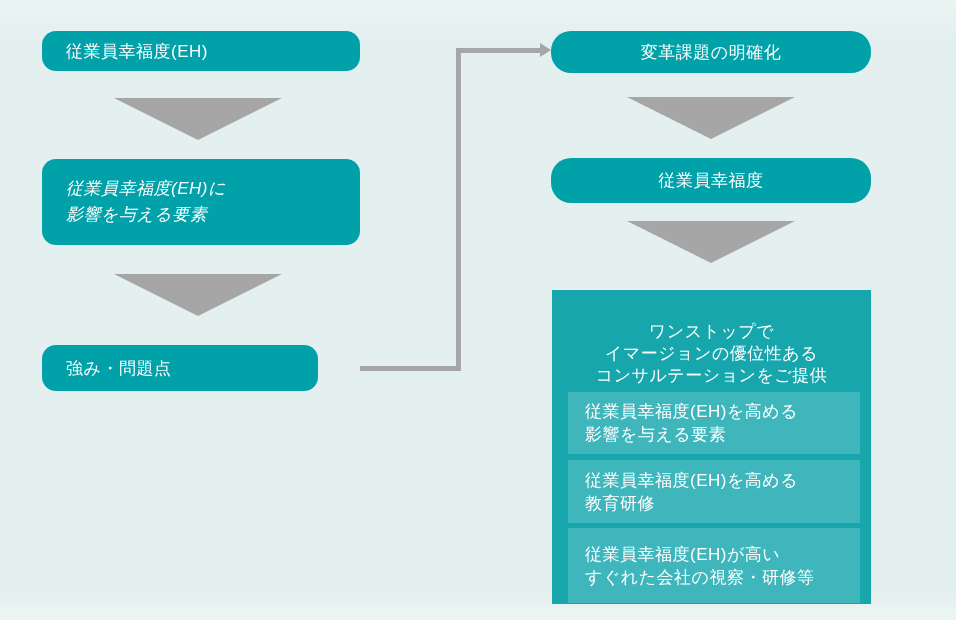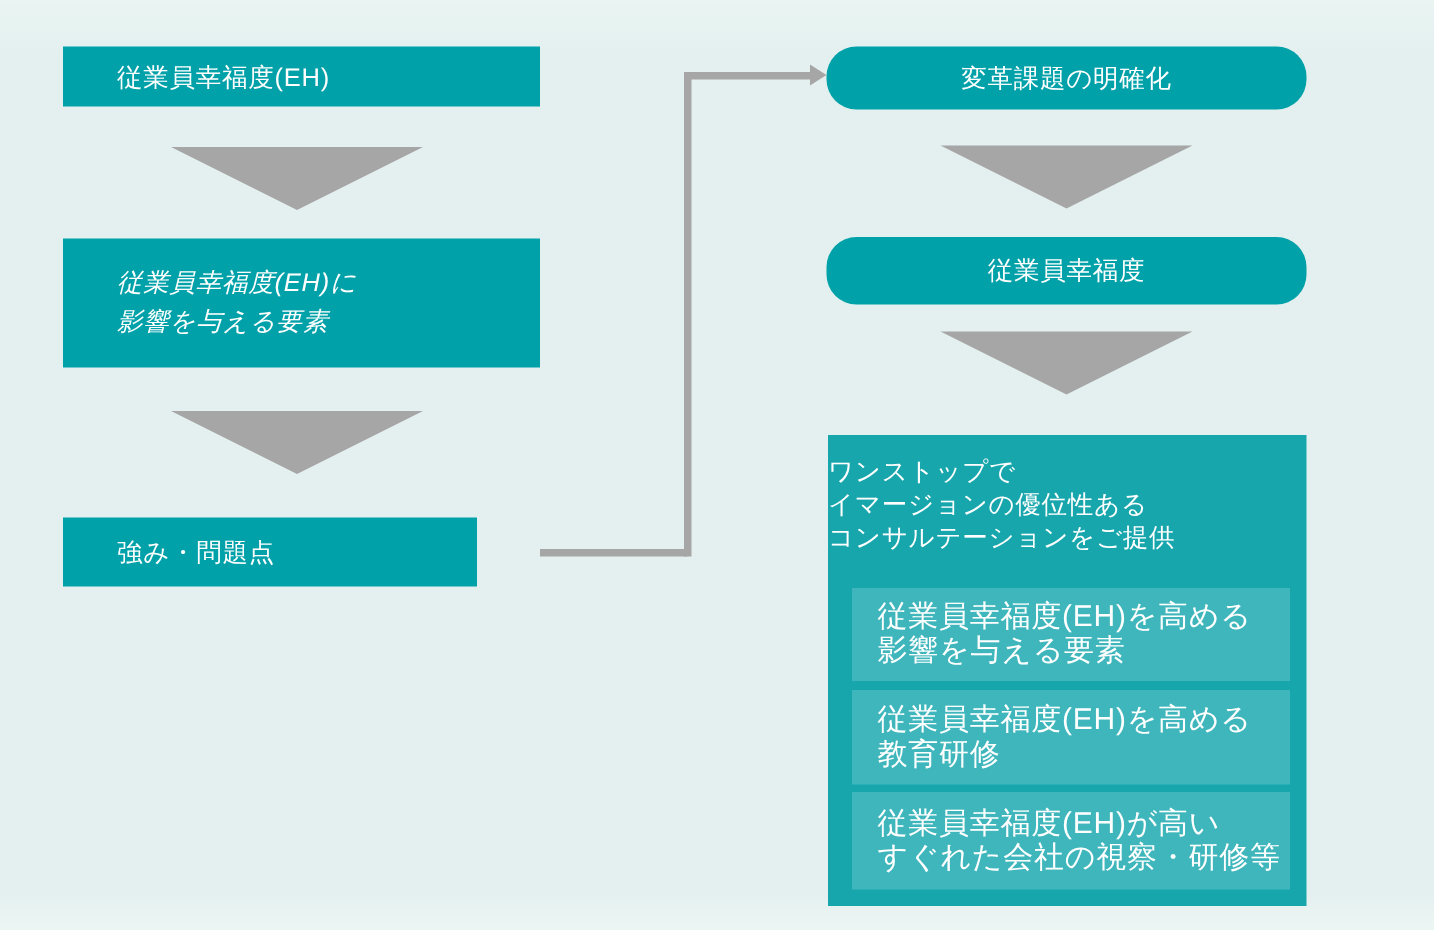--- a/index.html
+++ b/index.html
@@ -13,21 +13,21 @@
     background:linear-gradient(180deg,#e9f4f3 0%,#e4f0ef 6%,#e4f0ef 96%,#ecf6f5 100%);
     overflow:hidden;
   }
   .box{
     position:absolute;
     background:#00a1a9;
     color:#ffffff;
     font-size:17px;
     letter-spacing:0.5px;
   }
-  .box.left-align{ padding-left:36px; box-sizing:border-box; }
+  .box.left-align{ padding-left:24px; box-sizing:border-box;border-radius:14px; }
   .box.center{ text-align:center; }
   .vcenter{
     display:flex;
     flex-direction:column;
     justify-content:center;
   }
   .hcenter{
     display:flex;
     flex-direction:column;
     justify-content:center;
@@ -74,40 +74,40 @@
   #tri-r2{ left:627px; top:221px; }
 
   
   #result{
     position:absolute;
     left:552px; top:290px; width:319px; height:314px;
     background:#18a6ad;
     color:#ffffff;
   }
   #result-title{
-    margin-top:14px;
-    text-align:left;
+    margin-top:31px;
+    text-align:center;
     font-size:17px;
     line-height:22px;
     letter-spacing:0.5px;
   }
   .result-item{
     position:absolute;
     left:16px; width:292px;
     background:#3eb6bc;
     color:#ffffff;
-    font-size:20px;
+    font-size:17px;
     line-height:23px;
     letter-spacing:0.5px;
     padding-left:17px;
     box-sizing:border-box;
   }
   #result-item-0{ top:102px; height:62px; }
   #result-item-1{ top:170px; height:63px; }
-  #result-item-2{ top:238px; height:65px; }
+  #result-item-2{ top:238px; height:75px; }
 </style>
 </head>
 <body>
 
 <div class="canvas">
 
   <div id="box-l1" class="box left-align vcenter">
     <span>従業員幸福度(EH)</span>
   </div>
 

